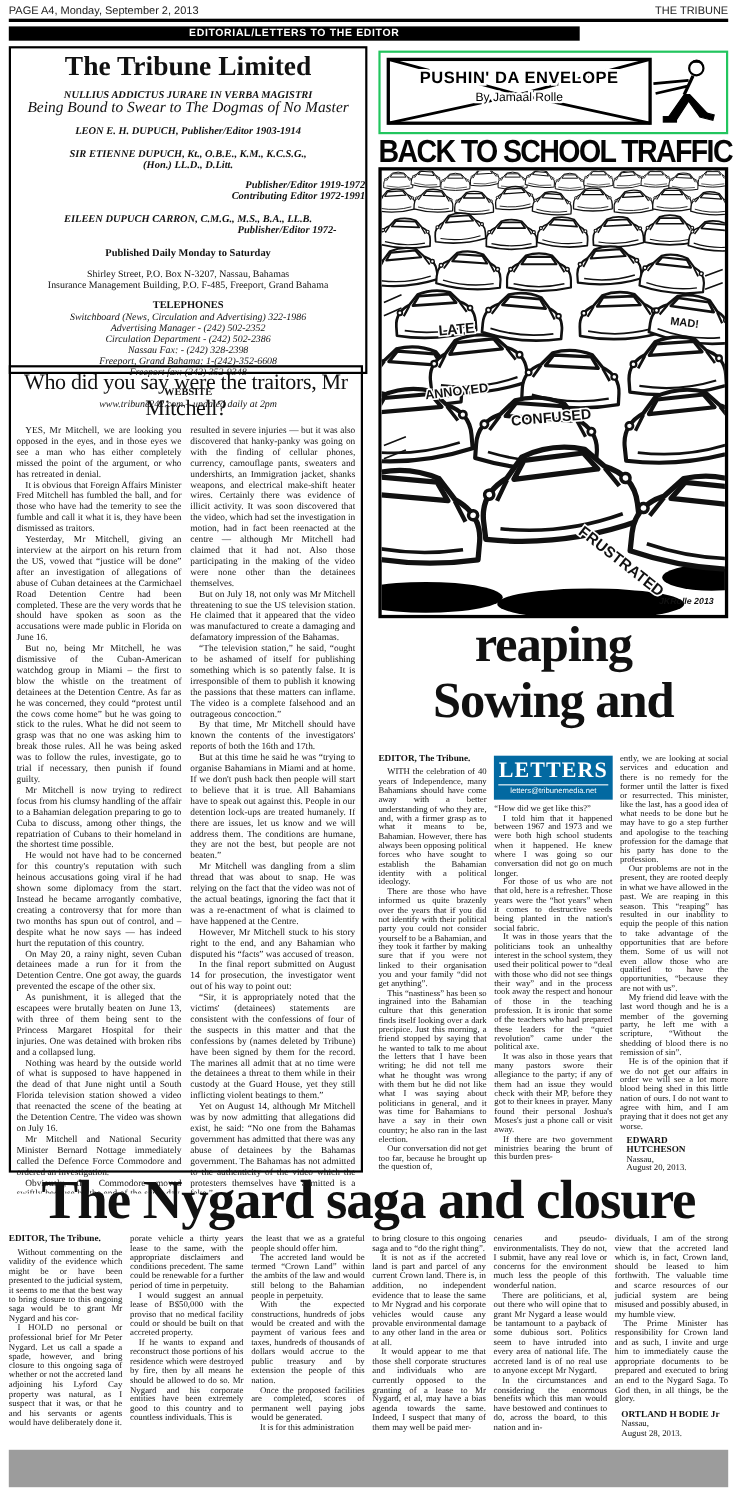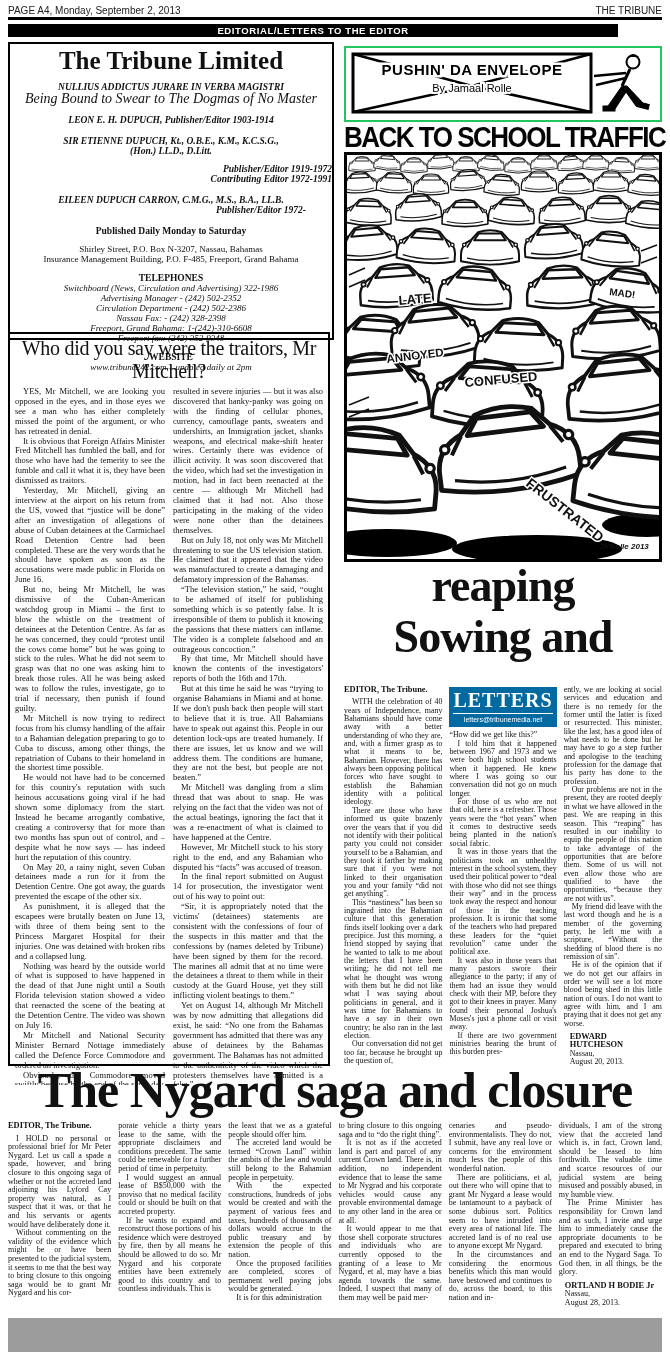--- a/index.html
+++ b/index.html
@@ -2,21 +2,21 @@
 <html><head>
 <meta charset="utf-8">
 <style>
   html,body{margin:0;padding:0;background:#e8e8e4;}
   #page{position:relative;width:670px;height:1360px;background:#fff;font-family:"Liberation Serif",serif;color:#111;overflow:hidden;}
   .abs{position:absolute;}
   
   .hdr{font-family:"Liberation Sans",sans-serif;font-size:10px;color:#222;top:5px;}
   .hdr-left{left:8px;} .hdr-right{right:8px;}
   .thick-rule{left:8px;right:8px;top:17px;height:3px;background:#000;}
-  .banner{left:8px;top:24px;width:610px;height:13px;background:#000;color:#fff;
+  .banner{left:8px;top:24px;width:519px;height:13px;background:#000;color:#fff;
     font-family:"Liberation Sans",sans-serif;font-weight:bold;font-size:9.5px;line-height:13px;
     text-align:center;letter-spacing:.6px;}
   
   .masthead{left:8px;top:42px;width:322px;height:290px;border:2px solid #000;text-align:center;line-height:10px;padding-top:4px;}
   .m-title{font-size:25px;font-weight:bold;line-height:26px;}
   .m-motto1{font-size:9.5px;font-weight:bold;font-style:italic;margin-top:8px;}
   .m-motto2{font-size:14px;font-style:italic;margin-top:2px;}
   .m-ed{font-size:9.5px;font-weight:bold;font-style:italic;}
   .mt12{margin-top:11px;} .mt9{margin-top:8px;}
   .m-indent{padding-left:92px;text-align:right;}
@@ -75,21 +75,21 @@
     <div class="m-ed mt12">EILEEN DUPUCH CARRON, C.M.G., M.S., B.A., LL.B.</div>
     <div class="m-ed m-right">Publisher/Editor 1972-</div>
     <div class="m-pub">Published Daily Monday to Saturday</div>
     <div class="m-addr mt9">Shirley Street, P.O. Box N-3207, Nassau, Bahamas</div>
     <div class="m-addr">Insurance Management Building, P.O. F-485, Freeport, Grand Bahama</div>
     <div class="m-head2">TELEPHONES</div>
     <div class="m-tel">Switchboard (News, Circulation and Advertising) 322-1986</div>
     <div class="m-tel">Advertising Manager - (242) 502-2352</div>
     <div class="m-tel">Circulation Department - (242) 502-2386</div>
     <div class="m-tel">Nassau Fax: - (242) 328-2398</div>
-    <div class="m-tel">Freeport, Grand Bahama: 1-(242)-310-6608</div>
+    <div class="m-tel">Freeport, Grand Bahama: 1-(242)-352-6608</div>
     <div class="m-tel">Freeport fax: (242) 352-9348</div>
     <div class="m-head2">WEBSITE</div>
     <div class="m-tel">www.tribune242.com – updated daily at 2pm</div>
   </div>
 
   <div class="abs editorial">
     <div class="ed-headline">Who did you say were the traitors, Mr Mitchell?</div>
     <div class="ed-cols">
       <div class="ecol">
           <p>YES, Mr Mitchell, we are looking you opposed in the eyes, and in those eyes we see a man who has either completely missed the point of the argument, or who has retreated in denial.</p>
@@ -263,22 +263,22 @@
         <div>August 20, 2013.</div>
       </div>
     </div>
   </div>
 
   <div class="abs nyg-headline">The Nygard saga and closure</div>
   <div class="abs nyg-cols">
     <div class="ncol">
       <div class="salutation">EDITOR, The Tribune.</div>
       <div>
+          <p>Without commenting on the validity of the evidence which might be or have been presented to the judicial system, it seems to me that the best way to bring closure to this ongoing saga would be to grant Mr Nygard and his cor-</p>
           <p>I HOLD no personal or professional brief for Mr Peter Nygard. Let us call a spade a spade, however, and bring closure to this ongoing saga of whether or not the accreted land adjoining his Lyford Cay property was natural, as I suspect that it was, or that he and his servants or agents would have deliberately done it.</p>
-          <p>Without commenting on the validity of the evidence which might be or have been presented to the judicial system, it seems to me that the best way to bring closure to this ongoing saga would be to grant Mr Nygard and his cor-</p>
         </div>
     </div>
     <div class="ncol cont">
         <p>porate vehicle a thirty years lease to the same, with the appropriate disclaimers and conditions precedent. The same could be renewable for a further period of time in perpetuity.</p>
         <p>I would suggest an annual lease of B$50,000 with the proviso that no medical facility could or should be built on that accreted property.</p>
         <p>If he wants to expand and reconstruct those portions of his residence which were destroyed by fire, then by all means he should be allowed to do so. Mr Nygard and his corporate entities have been extremely good to this country and to countless individuals. This is</p>
       </div>
     <div class="ncol cont">
         <p>the least that we as a grateful people should offer him.</p>
         <p>The accreted land would be termed “Crown Land” within the ambits of the law and would still belong to the Bahamian people in perpetuity.</p>

